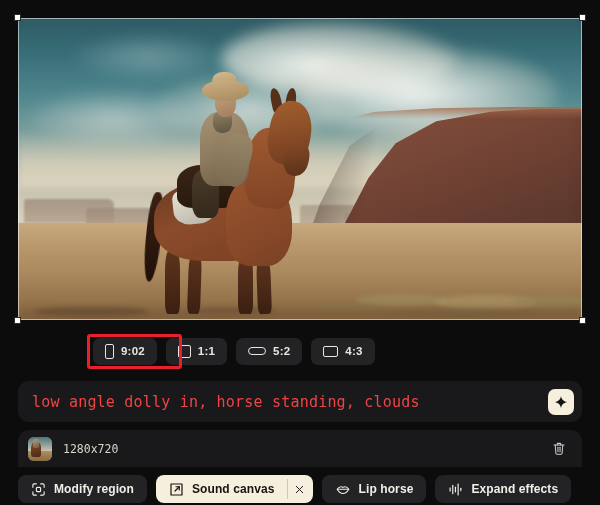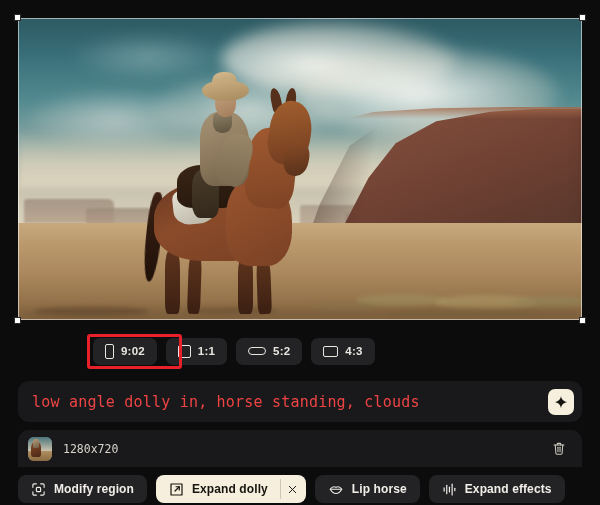--- a/index.html
+++ b/index.html
@@ -634,21 +634,21 @@
     </div>
 
     <div class="tool-btn active">
       <span class="tool-icon">
         <svg width="15" height="15" viewBox="0 0 24 24" fill="none" stroke="currentColor" stroke-width="1.9" stroke-linecap="round" stroke-linejoin="round">
           <path d="M3.2 3.2 H20.8 V20.8 H3.2 Z"></path>
           <path d="M9.6 14.4 L16.4 7.6"></path>
           <path d="M11.3 7.6 H16.4 V12.7"></path>
         </svg>
       </span>
-      <span>Expand dolly</span>
+      <span>Sound canvas</span>
       <span class="tool-close">
         <svg width="11" height="11" viewBox="0 0 24 24" fill="none" stroke="currentColor" stroke-width="2.1" stroke-linecap="round">
           <path d="M5 5 L19 19"></path>
           <path d="M19 5 L5 19"></path>
         </svg>
       </span>
     </div>
 
     <div class="tool-btn">
       <span class="tool-icon">

